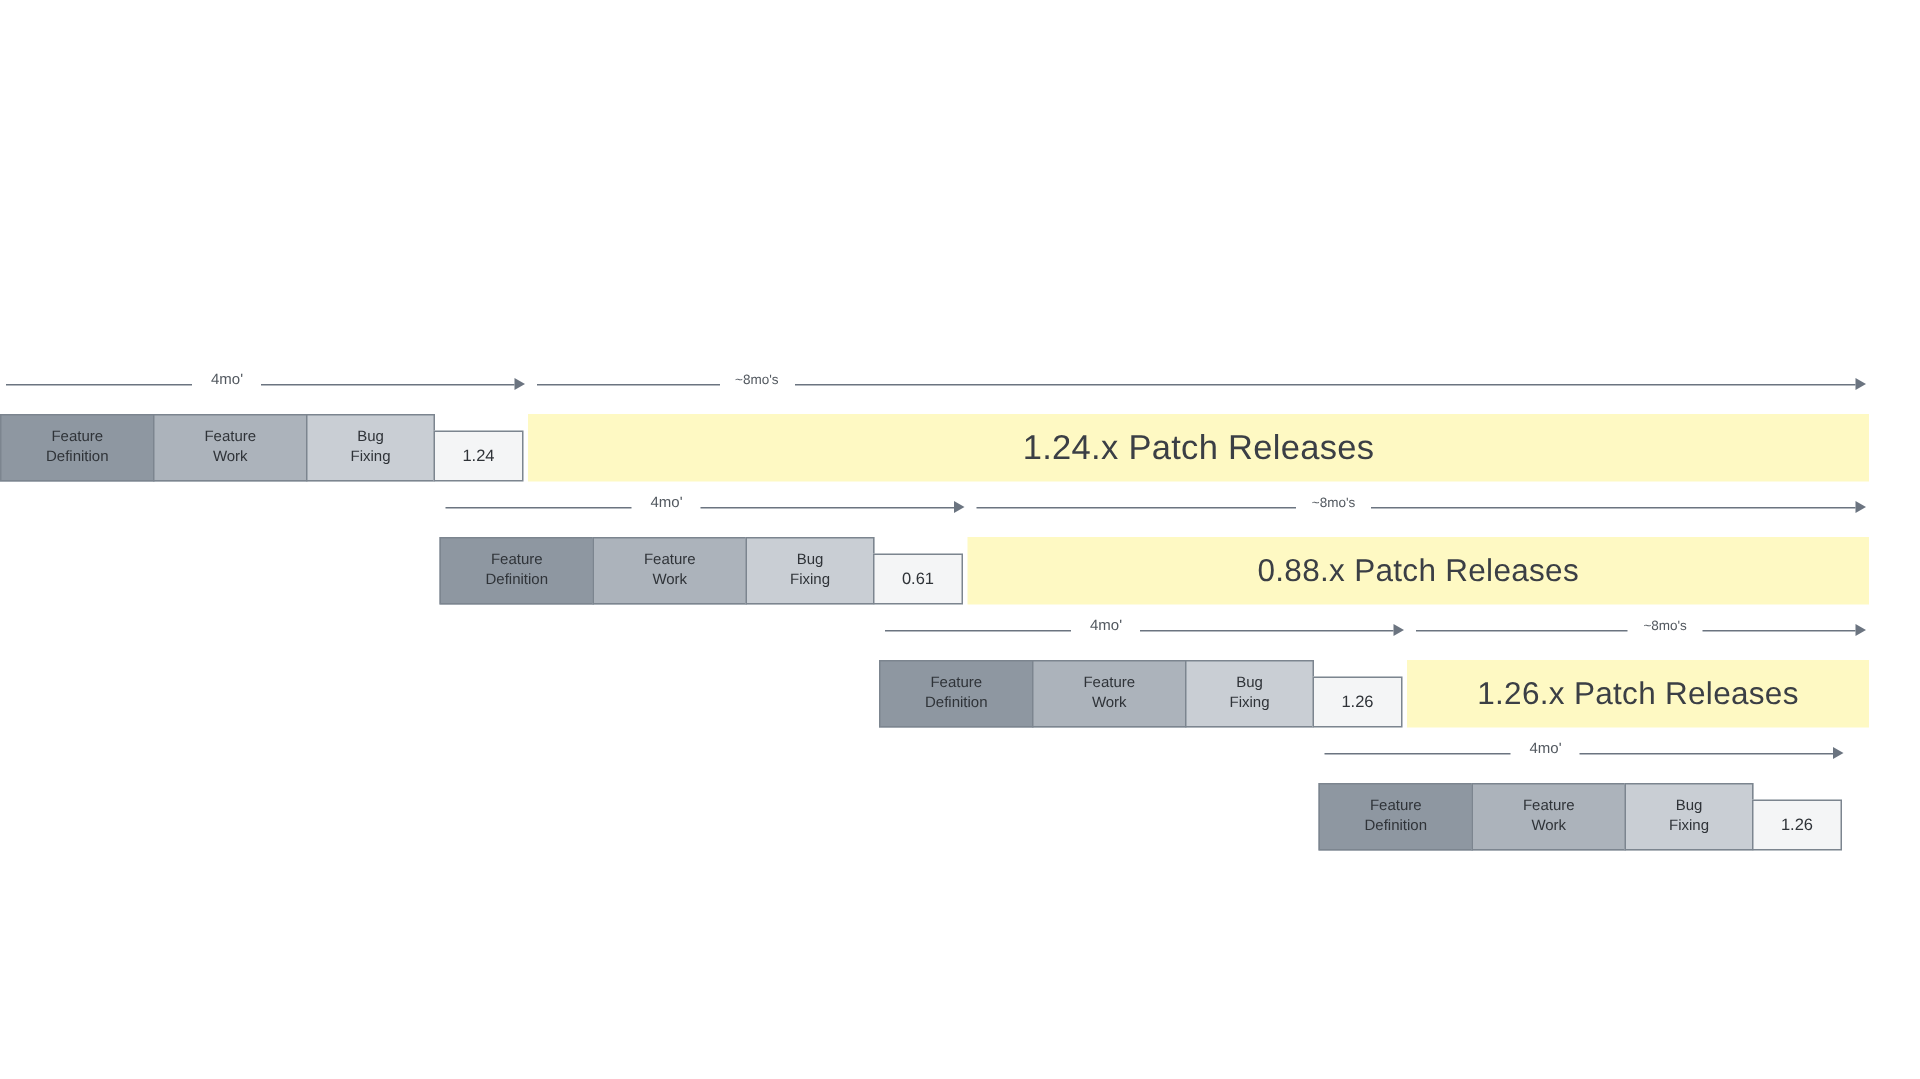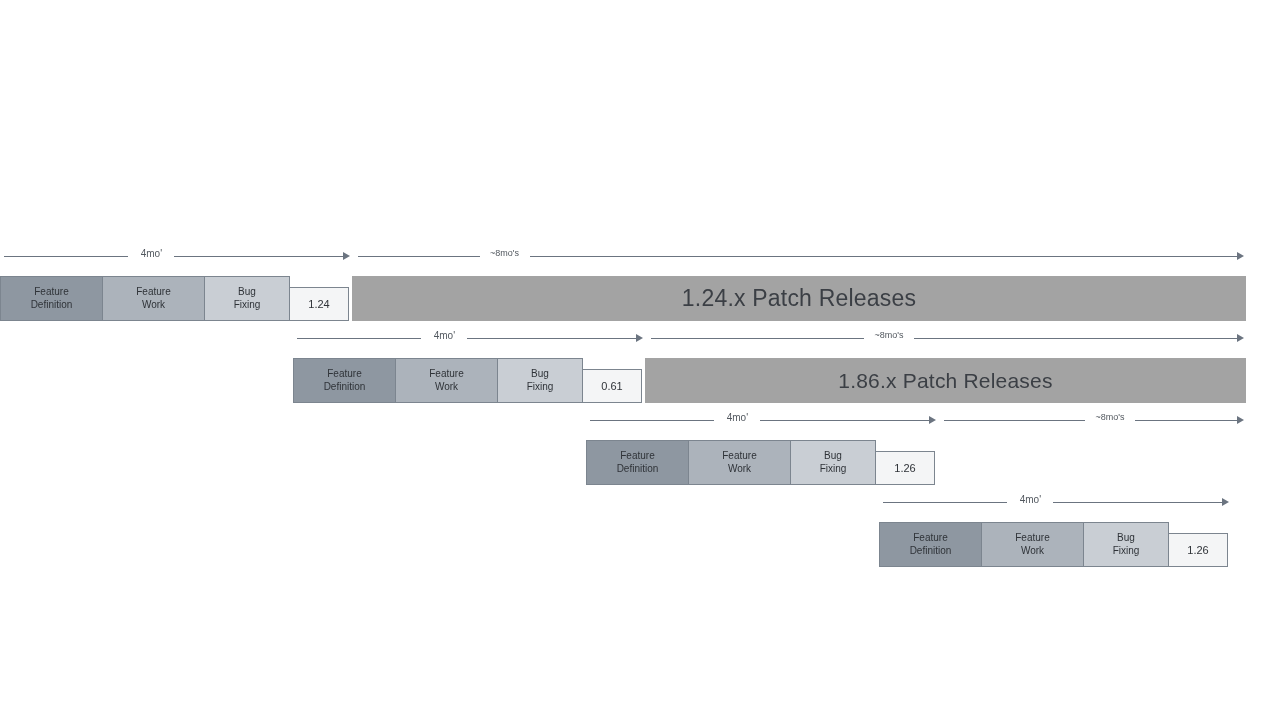--- a/index.html
+++ b/index.html
@@ -6,21 +6,21 @@
   body{
     width:1280px;height:719px;background:#ffffff;
     font-family:"Liberation Sans","DejaVu Sans",sans-serif;
     overflow:hidden;position:relative;
   }
   #stage{position:absolute;left:0;top:0;width:1280px;height:719px;}
 
   
   .patch-band{
     position:absolute;
-    background:#a3a3a3;
+    background:#fef9c3;
     display:flex;align-items:center;justify-content:center;text-align:right;
   }
   .patch-label{
     color:#3b3f45;
     font-weight:400;
     white-space:nowrap;
     letter-spacing:.2px;
   }
 
   
@@ -87,21 +87,21 @@
       <div class="m-head" style="left: 343px;"></div>
       <div class="m-text big" style="left: 128.36px; width: 46px;">4mo'</div>
     </div>
     <div class="measure" style="left: 358px; top: 248px; width: 888px;">
       <div class="m-seg" style="left: 0px; width: 121.52px;"></div>
       <div class="m-seg" style="left: 171.52px; width: 707.48px;"></div>
       <div class="m-head" style="left: 879px;"></div>
       <div class="m-text" style="left: 121.52px; width: 50px;">~8mo's</div>
     </div>
     <div class="patch-band" style="left: 645px; top: 358px; width: 601px; height: 45px;">
-      <div class="patch-label" style="font-size: 21px;">1.86.x Patch Releases</div>
+      <div class="patch-label" style="font-size: 21px;">0.88.x Patch Releases</div>
     </div>
     <div class="phases" style="left: 293px; top: 358px;">
       <div class="phase p1" style="width: 103px;">
         <span>Feature</span>
         <span>Definition</span>
       </div>
       <div class="phase p2" style="width: 103px; margin-left: -1px;">
         <span>Feature</span>
         <span>Work</span>
       </div>
@@ -117,20 +117,23 @@
       <div class="m-seg" style="left: 4px; width: 124.36px;"></div>
       <div class="m-seg" style="left: 174.36px; width: 168.64px;"></div>
       <div class="m-head" style="left: 343px;"></div>
       <div class="m-text big" style="left: 128.36px; width: 46px;">4mo'</div>
     </div>
     <div class="measure" style="left: 651px; top: 330px; width: 595px;">
       <div class="m-seg" style="left: 0px; width: 213px;"></div>
       <div class="m-seg" style="left: 263px; width: 323px;"></div>
       <div class="m-head" style="left: 586px;"></div>
       <div class="m-text" style="left: 213px; width: 50px;">~8mo's</div>
+    </div>
+    <div class="patch-band" style="left: 938px; top: 440px; width: 308px; height: 45px;">
+      <div class="patch-label" style="font-size: 21px;">1.26.x Patch Releases</div>
     </div>
     <div class="phases" style="left: 586px; top: 440px;">
       <div class="phase p1" style="width: 103px;">
         <span>Feature</span>
         <span>Definition</span>
       </div>
       <div class="phase p2" style="width: 103px; margin-left: -1px;">
         <span>Feature</span>
         <span>Work</span>
       </div>

